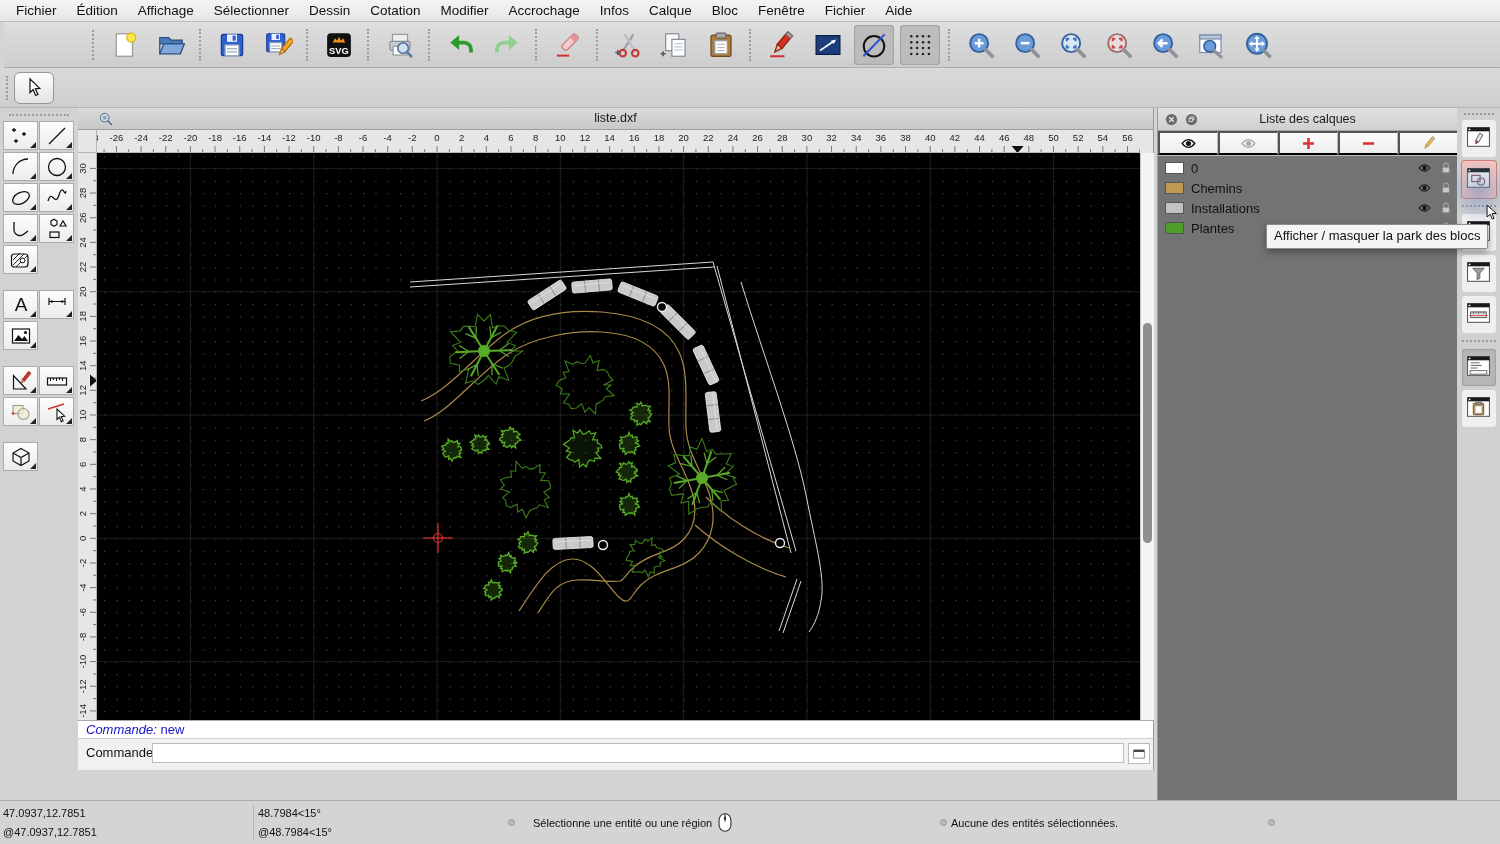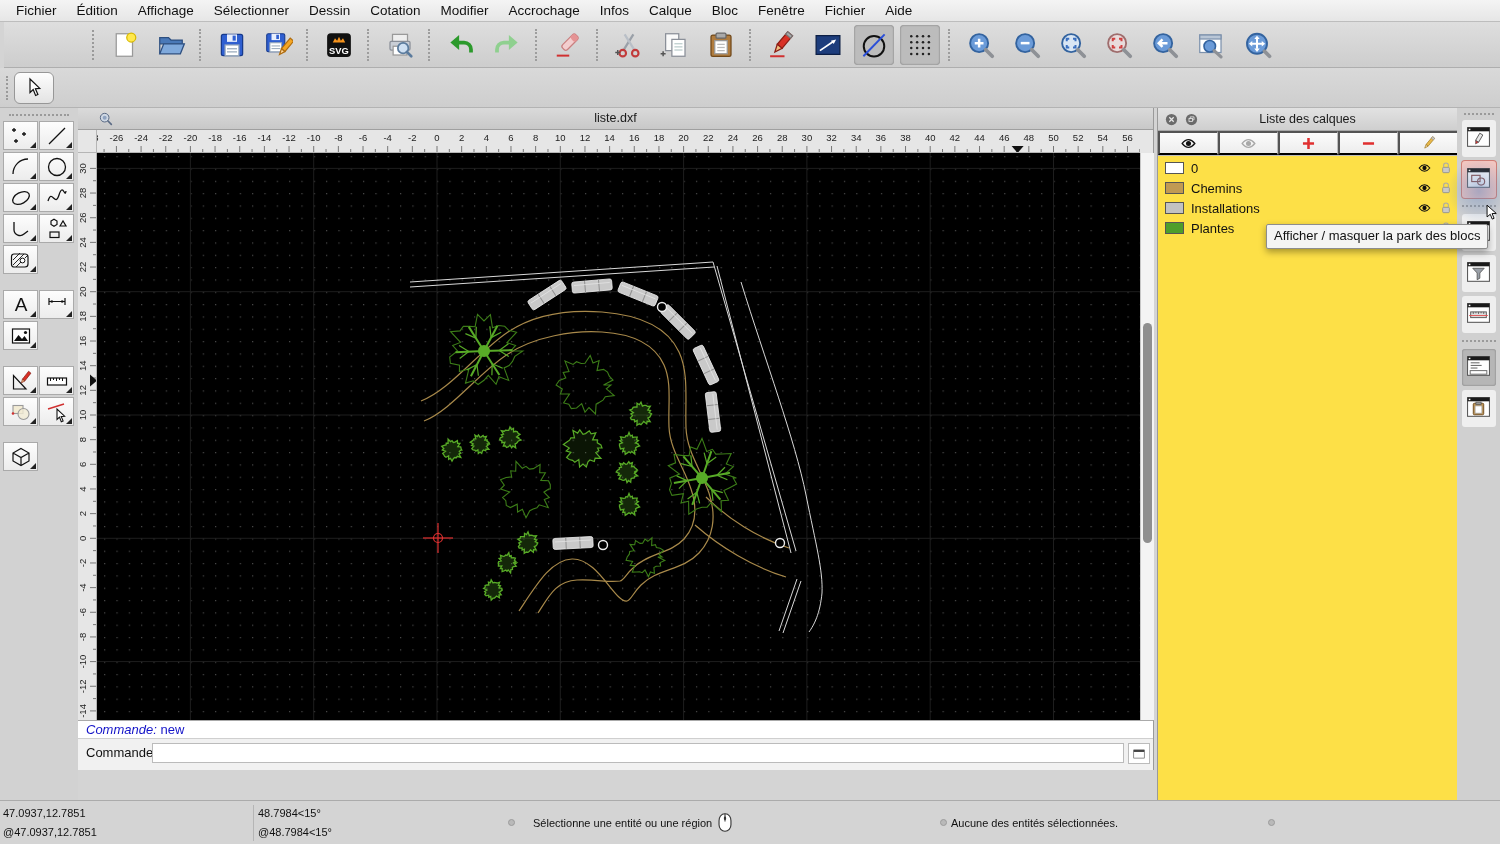--- a/index.html
+++ b/index.html
@@ -71,21 +71,21 @@
     padding-left:8px;line-height:17px;}
   .cmd-history .lbl{font-style:italic;}
   .cmd-row{position:absolute;left:0;top:18px;width:100%;height:31px;background:#f1f1f1;}
   .cmd-label{position:absolute;left:8px;top:6px;font-size:13px;color:#111;}
   .cmd-input{position:absolute;left:74px;top:4px;width:972px;height:20px;border:1px solid #bbb;
     background:#fff;font-size:13px;padding:0 4px;box-sizing:border-box;outline:none;}
   .cmd-btn{position:absolute;left:1050px;top:4px;width:22px;height:21px;border:1px solid #bbb;
     background:#fff;display:flex;align-items:center;justify-content:center;padding:0;}
   .cmd-btn svg{width:16px;height:14px;}
   
-  .right-panel{position:absolute;left:1157px;top:108px;width:300px;height:692px;background:#fde047;
+  .right-panel{position:absolute;left:1157px;top:108px;width:300px;height:692px;background:#737373;
     border-left:1px solid #9a9a9a;box-sizing:border-box;}
   .panel-title{position:absolute;left:0;top:0;width:100%;height:23px;
     background:linear-gradient(#e2e2e2,#cfcfcf);border-bottom:1px solid #a8a8a8;box-sizing:border-box;}
   .panel-title .ttl{position:absolute;left:0;right:0;text-align:center;font-size:12.5px;
     line-height:22px;color:#1a1a1a;}
   .ptl-btn{position:absolute;top:4px;width:15px;height:15px;padding:0;border:none;background:none;}
   .ptl-btn svg{width:15px;height:15px;}
   .panel-toolbar{position:absolute;left:0;top:23px;width:100%;height:25px;display:flex;
     border-bottom:1px solid #bdbdbd;box-sizing:border-box;}
   .pt-btn{flex:1;border-right:1px solid #bdbdbd;background:linear-gradient(#fcfcfc,#ededed);

